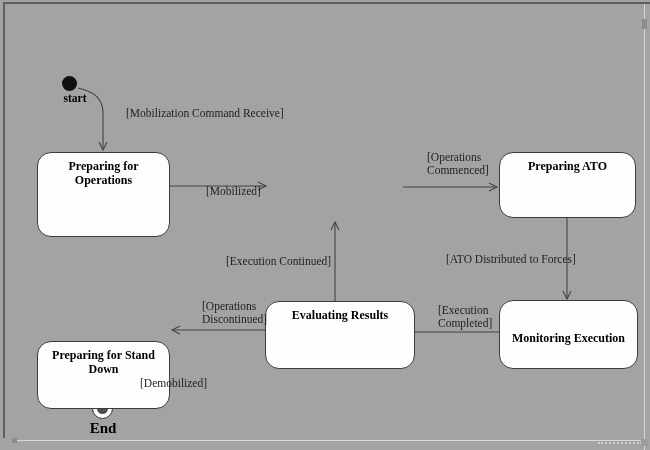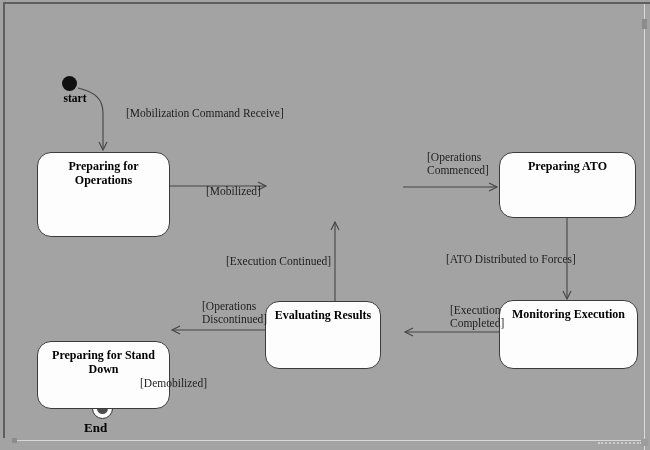--- a/index.html
+++ b/index.html
@@ -34,22 +34,22 @@
   .nowrap{white-space:nowrap;}
 
   .start-dot{position:absolute; left:62px; top:76px; width:15px; height:15px;
     background:#101010; border-radius:50%;}
   .start-label{position:absolute; left:53px; top:92px; width:44px; text-align:center;
     font-size:11.5px; font-weight:bold; color:#000;}
   .end-outer{position:absolute; left:92px; top:398px; width:21px; height:21px;
     box-sizing:border-box; border:1.6px solid #333; border-radius:50%; background:#fdfdfd;
     display:flex; align-items:center; justify-content:center;}
   .end-inner{width:11px; height:11px; background:#4d4d4d; border-radius:50%;}
-  .end-label{position:absolute; left:84px; top:420px; width:38px; 
-    font-size:13px; font-weight:bold; color:#000;}
+  .end-label{position:absolute; left:84px; top:420px; width:38px; text-align:center;
+    font-size:15px; font-weight:bold; color:#000;}
 </style>
 </head>
 <body>
 
 <div id="stage">
 
   <svg class="wires" viewBox="0 0 650 450" fill="none" stroke="#444" stroke-width="1.1">
     <path d="M 78,88 C 96,92 103,100 103,113 L 103,148"></path>
     <path d="M 99,142 L 103,150 L 107,142"></path>
 
@@ -85,41 +85,41 @@
 
   <div class="state" style="left:37px;top:152px;width:133px;height:85px;">
     <span>Preparing for Operations</span>
   </div>
 
 
   <div class="state" style="left:499px;top:152px;width:137px;height:66px;">
     <span>Preparing ATO</span>
   </div>
 
-  <div class="state" style="left:499px;top:300px;width:139px;height:69px;">
+  <div class="state" style="left:499px;top:300px;width:139px;height:69px;align-items:center;">
     <span>Monitoring Execution</span>
   </div>
 
-  <div class="state" style="left:265px;top:301px;width:116px;height:68px;">
+  <div class="state" style="left:265px;top:301px;width:150px;height:68px;">
     <span>Evaluating Results</span>
   </div>
 
   <div class="state" style="left:37px;top:301px;width:133px;height:68px;margin-top:40px;">
     <span>Preparing for Stand Down</span>
   </div>
 
   <div class="tlabel nowrap" style="left:110px;top:107px;">[Mobilization Command Receive]</div>
 
   <div class="tlabel nowrap" style="left:190px;top:168px;margin-top:17px;">[Mobilized]</div>
 
   <div class="tlabel" style="left:411px;top:151px;width:84px;">[Operations Commenced]</div>
 
   <div class="tlabel nowrap" style="left:422px;top:253px;margin-left:8px;">[ATO Distributed to Forces]</div>
 
-  <div class="tlabel" style="left:434px;top:304px;width:76px;">[Execution Completed]</div>
+  <div class="tlabel" style="left:422px;top:304px;width:76px;">[Execution Completed]</div>
 
   <div class="tlabel nowrap" style="left:210px;top:255px;">[Execution Continued]</div>
 
   <div class="tlabel" style="left:186px;top:293px;width:92px;margin-top:7px;">[Operations Discontinued]</div>
 
   <div class="tlabel nowrap" style="left:124px;top:377px;">[Demobilized]</div>
 
   <div class="frame-top"></div>
   <div class="frame-left"></div>
   <div class="scroll-track-v"></div>

